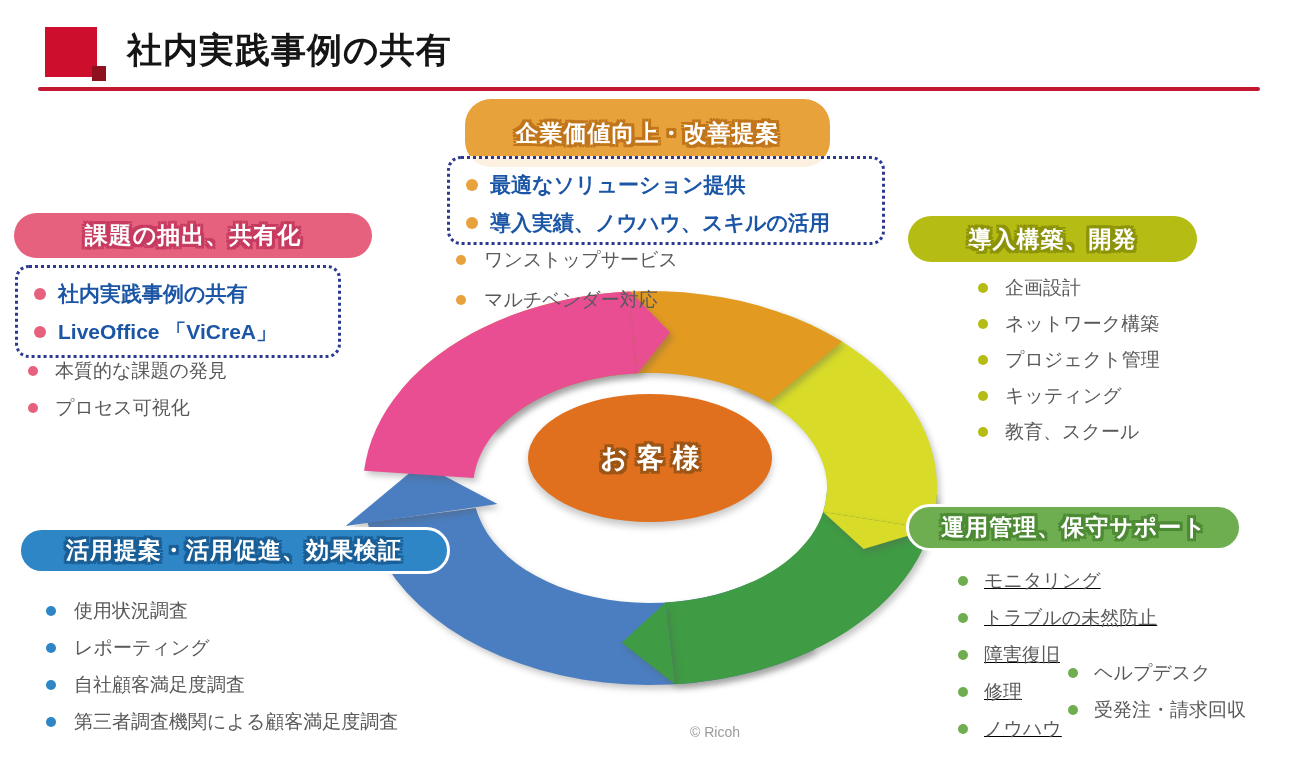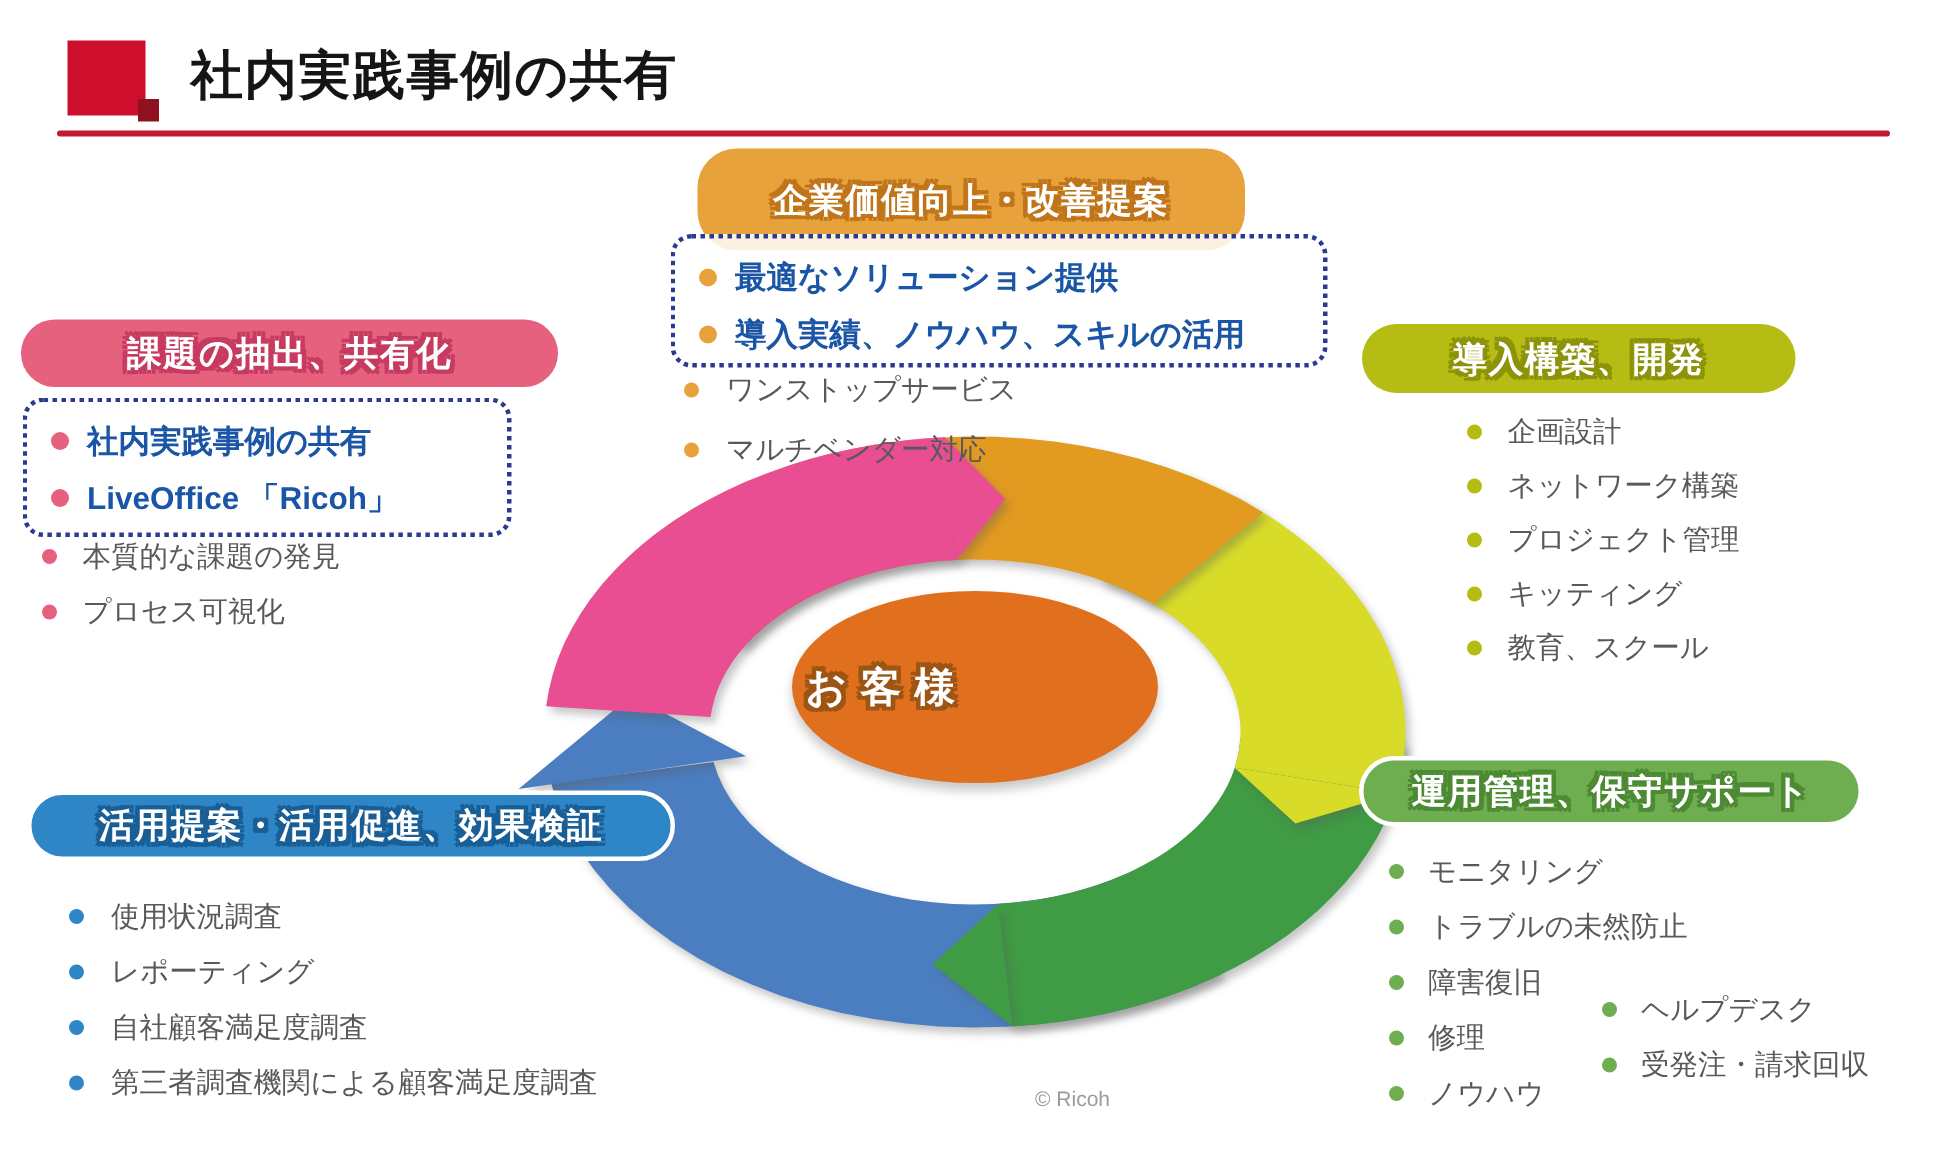--- a/index.html
+++ b/index.html
@@ -12,21 +12,21 @@
   .logo .notch { position:absolute; right:-9px; bottom:-4px; width:14px; height:15px; background:#8E1120; }
   .page-title { position:absolute; left:127px; top:27px; font-size:35px; font-weight:bold; color:#151515; letter-spacing:1px; }
   .title-rule { position:absolute; left:38px; top:87px; width:1222px; height:4px; background:#C31830; border-radius:2px; }
 
   
   #ring-svg { position:absolute; left:0; top:0; z-index:1; }
   #ring-svg path, #ring-svg polygon { filter:drop-shadow(3px 4px 3px rgba(90,90,90,.35)); }
 
   
   .center-ellipse { position:absolute; left:528px; top:394px; width:244px; height:128px; border-radius:50%;
-      background:#E0701E; z-index:2; display:flex; align-items:center; 
+      background:#E0701E; z-index:2; display:flex; align-items:center; justify-content:center;
       box-shadow:0 5px 7px rgba(0,0,0,.22); }
   .center-ellipse span { color:#fff; font-size:27px; font-weight:bold; letter-spacing:9px; padding-left:9px;
       text-shadow:-3px -3px 0 #9C5515,3px -3px 0 #9C5515,-3px 3px 0 #9C5515,3px 3px 0 #9C5515,0 -3px 0 #9C5515,0 3px 0 #9C5515,-3px 0 0 #9C5515,3px 0 0 #9C5515; }
 
   
   .badge { position:absolute; z-index:3; display:flex; align-items:center; justify-content:center;
       color:#fff; font-weight:bold; font-size:23px; letter-spacing:1px; }
   .badge-proposal   { left:465px; top:99px;  width:365px; height:68px; border-radius:26px; background:#E8A23B;
       text-shadow:-3px -3px 0 #C0751B,3px -3px 0 #C0751B,-3px 3px 0 #C0751B,3px 3px 0 #C0751B,0 -3px 0 #C0751B,0 3px 0 #C0751B,-3px 0 0 #C0751B,3px 0 0 #C0751B; }
   .badge-issues     { left:14px;  top:213px; width:358px; height:45px; border-radius:23px; background:#E5617E;
@@ -51,21 +51,21 @@
   ul.plist li { display:flex; align-items:center; white-space:nowrap; }
   ul.plist .b { width:10px; height:10px; border-radius:50%; flex:none; }
   ul.plist .t { color:#58595B; font-size:19px; }
 
   .list-proposal    { left:456px; top:240px; }
   .list-proposal li { height:40px; } .list-proposal .b { margin-right:18px; background:#E8A23B; }
   .list-issues      { left:28px;  top:352px; }
   .list-issues li   { height:37px; } .list-issues .b { margin-right:17px; background:#E5617E; }
   .list-deployment    { left:978px; top:270px; }
   .list-deployment li { height:36px; } .list-deployment .b { margin-right:17px; background:#B5BC14; }
-  .list-operation     { left:926px; top:562px; }
+  .list-operation     { left:958px; top:562px;text-decoration:underline; }
   .list-operation li  { height:37px; } .list-operation .b { margin-right:16px; background:#6FAE50; }
   .list-operation2    { left:1068px; top:654px; }
   .list-operation2 li { height:37px; } .list-operation2 .b { margin-right:16px; background:#6FAE50; }
   .list-utilization    { left:46px; top:592px; }
   .list-utilization li { height:37px; } .list-utilization .b { margin-right:18px; background:#2E86C6; }
 
   .copyright { position:absolute; left:560px; top:724px; width:180px; text-align:right;
       color:#9B9B9B; font-size:14px; z-index:3; }
 </style>
 </head>
@@ -118,21 +118,21 @@
   </ul>
 
   <div class="badge badge-issues">課題の抽出、共有化</div>
   <div class="dotbox dotbox-issues">
     <div class="hl-row">
       <span class="b" style="background:#E5617E"></span>
       <span class="t">社内実践事例の共有</span>
     </div>
     <div class="hl-row">
       <span class="b" style="background:#E5617E"></span>
-      <span class="t">LiveOffice 「Ricoh」</span>
+      <span class="t">LiveOffice 「ViCreA」</span>
     </div>
   </div>
   <ul class="plist list-issues">
     <li>
         <span class="b"></span>
         <span class="t">本質的な課題の発見</span>
       </li>
     <li>
         <span class="b"></span>
         <span class="t">プロセス可視化</span>

